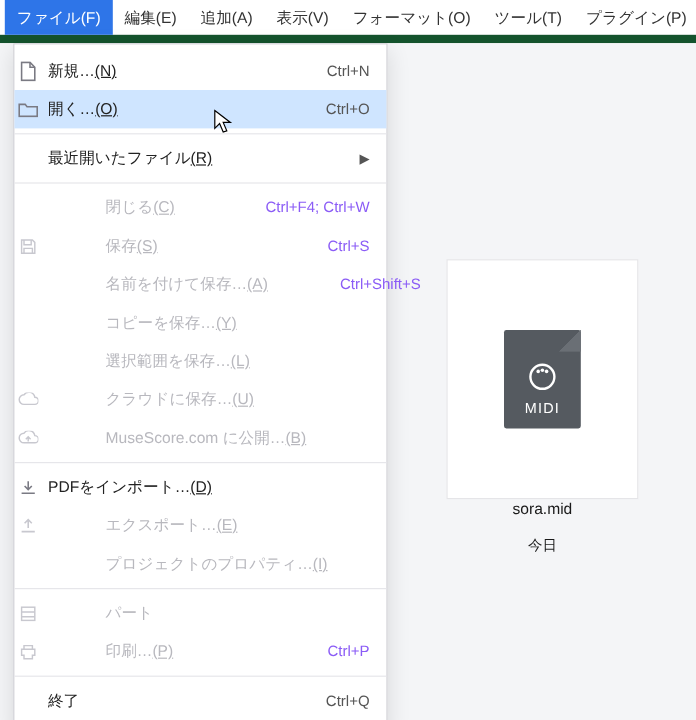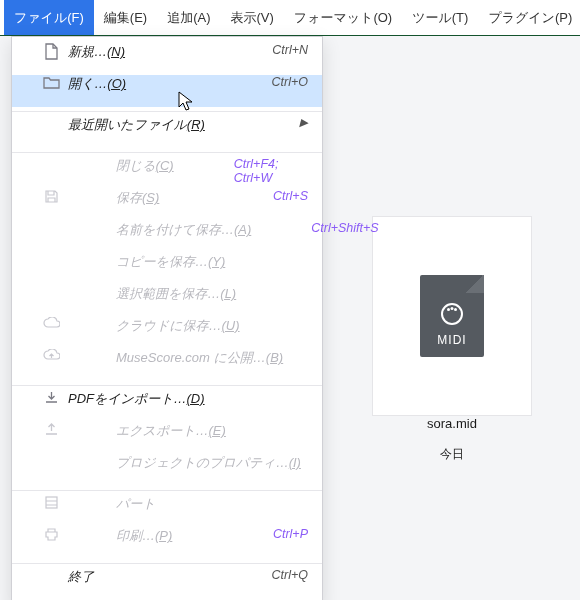--- a/index.html
+++ b/index.html
@@ -10,21 +10,21 @@
     background: #f5f5f7;
     width: 580px;
     height: 600px;
     overflow: hidden;
     position: relative;
   }
   .menubar {
     display: flex;
     background: #fff;
     height: 36px;
-    border-bottom: 1px solid #14532d;
+    border-bottom: 7px solid #14532d;
     align-items: stretch;
     padding: 0 4px;
   }
   .menubar-item {
     display: flex;
     align-items: center;
     padding: 0 10px;
     font-size: 13px;
     color: #333;
     cursor: default;
@@ -58,27 +58,26 @@
     top: 36px;
     width: 312px;
     background: #fff;
     border: 1px solid #d0d0d5;
     box-shadow: 0 6px 18px rgba(0,0,0,0.12);
     padding: 6px 0;
     z-index: 10;
   }
   .menu-item {
     display: flex;
-    align-items: flex-start;
+    align-items: center;
     height: 32px;
-    padding: 0 14px 0 28px;
+    padding: 0 14px 0 0;
     color: #222;
     cursor: default;
     position: relative;
-    font-style: italic;
   }
   .menu-item.highlight {
     background: #cfe5ff;
   }
   .menu-item.disabled {
     color: #b8b8be;
     gap: 48px;
   }
   .menu-item .icon {
     width: 22px;

